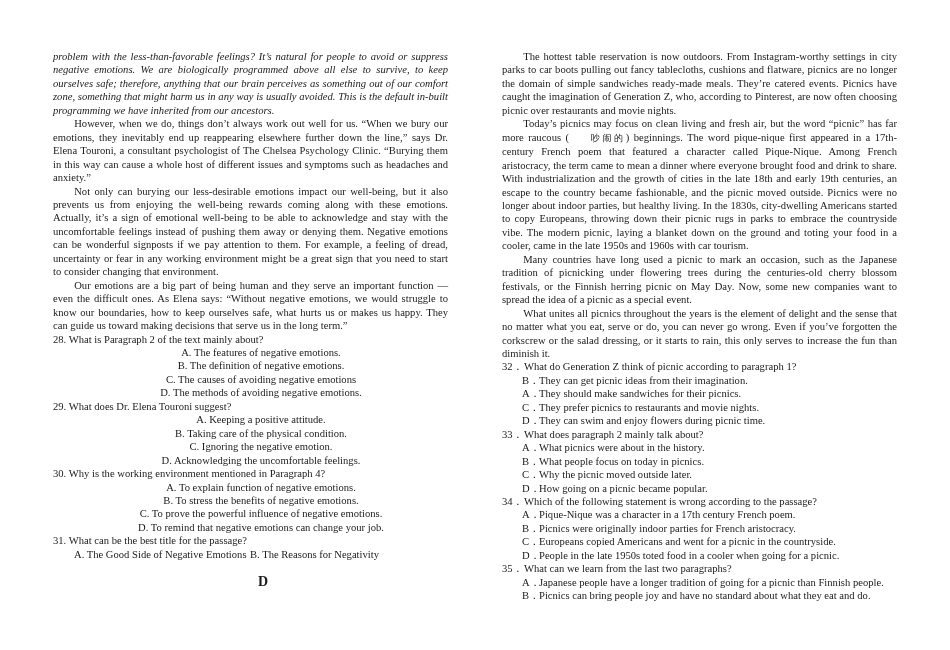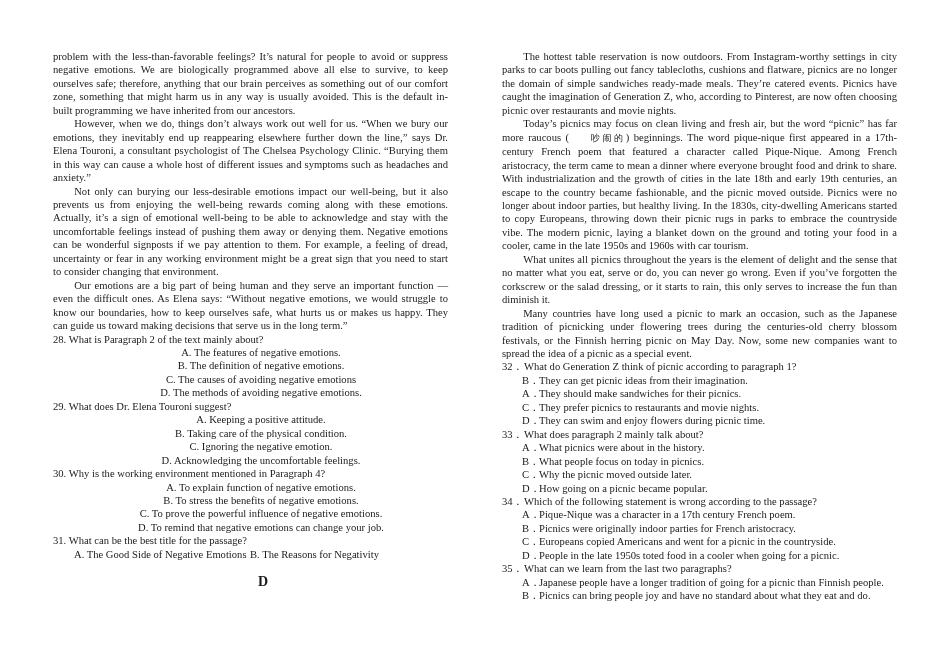--- a/index.html
+++ b/index.html
@@ -2,21 +2,21 @@
 <html><head>
 <meta charset="utf-8">
 <style>
   html, body { margin: 0; padding: 0; background: #ffffff; }
   body { width: 950px; height: 650px; position: relative; overflow: hidden;
          font-family: "Liberation Serif", "DejaVu Serif", serif; color: #1a1a1a; }
   .col { position: absolute; top: 50px; font-size: 10.6px; line-height: 13.45px; }
   .col-left { left: 53px; width: 395px; }
   .col-right { left: 502px; width: 395px; }
   p.para { margin: 0; text-align: justify; text-indent: 2em; }
-  p.para.noindent { text-indent: 0; }
+  p.para.noindent { text-indent: 0; font-style: italic; }
   .q { margin: 0; }
   .opt { margin: 0; padding-left: 21px; white-space: nowrap; text-align: center; }
   .opt-row { margin: 0; padding-left: 21px; white-space: nowrap; }
   .section-letter { position: absolute; left: 258px; top: 574px; font-weight: bold;
                     font-size: 14px; font-family: "Liberation Serif", serif; }
   .cjk { font-family: "DejaVu Sans", sans-serif; font-size: 9px; letter-spacing: 1px; margin-left: 20px; }
   .qr .qnum { display: inline-block; width: 22px; }
   .qr .opt-l { display: inline-block; width: 17px; }
   .qr-opt { margin: 0; padding-left: 20px; white-space: nowrap; }
 </style>
@@ -56,22 +56,22 @@
       <span style="display:inline-block;width:176px">A. The Good Side of Negative Emotions</span><span>B. The Reasons for Negativity</span>
     </p>
   </div>
 </div>
 
 <div class="section-letter">D</div>
 
 <div class="col col-right">
   <p class="para">The hottest table reservation is now outdoors. From Instagram-worthy settings in city parks to car boots pulling out fancy tablecloths, cushions and flatware, picnics are no longer the domain of simple sandwiches ready-made meals. They’re catered events. Picnics have caught the imagination of Generation Z, who, according to Pinterest, are now often choosing picnic over restaurants and movie nights.</p>
   <p class="para"><span>Today’s picnics may focus on clean living and fresh air, but the word “picnic” has far more raucous (</span><span class="cjk">吵闹的</span><span>) beginnings. The word pique-nique first appeared in a 17th-century French poem that featured a character called Pique-Nique. Among French aristocracy, the term came to mean a dinner where everyone brought food and drink to share. With industrialization and the growth of cities in the late 18th and early 19th centuries, an escape to the country became fashionable, and the picnic moved outside. Picnics were no longer about indoor parties, but healthy living. In the 1830s, city-dwelling Americans started to copy Europeans, throwing down their picnic rugs in parks to embrace the countryside vibe. The modern picnic, laying a blanket down on the ground and toting your food in a cooler, came in the late 1950s and 1960s with car tourism.</span></p>
+  <p class="para">Many countries have long used a picnic to mark an occasion, such as the Japanese tradition of picnicking under flowering trees during the centuries-old cherry blossom festivals, or the Finnish herring picnic on May Day. Now, some new companies want to spread the idea of a picnic as a special event.</p>
   <p class="para">What unites all picnics throughout the years is the element of delight and the sense that no matter what you eat, serve or do, you can never go wrong. Even if you’ve forgotten the corkscrew or the salad dressing, or it starts to rain, this only serves to increase the fun than diminish it.</p>
-  <p class="para">Many countries have long used a picnic to mark an occasion, such as the Japanese tradition of picnicking under flowering trees during the centuries-old cherry blossom festivals, or the Finnish herring picnic on May Day. Now, some new companies want to spread the idea of a picnic as a special event.</p>
 
   <div class="qr" id="right-questions">
       <div>
         <p class="q"><span class="qnum">32．</span><span>What do Generation Z think of picnic according to paragraph 1?</span></p>
         <p class="qr-opt"><span class="opt-l">B．</span><span>They can get picnic ideas from their imagination.</span></p>
         <p class="qr-opt"><span class="opt-l">A．</span><span>They should make sandwiches for their picnics.</span></p>
         <p class="qr-opt"><span class="opt-l">C．</span><span>They prefer picnics to restaurants and movie nights.</span></p>
         <p class="qr-opt"><span class="opt-l">D．</span><span>They can swim and enjoy flowers during picnic time.</span></p>
       </div>
       <div>

